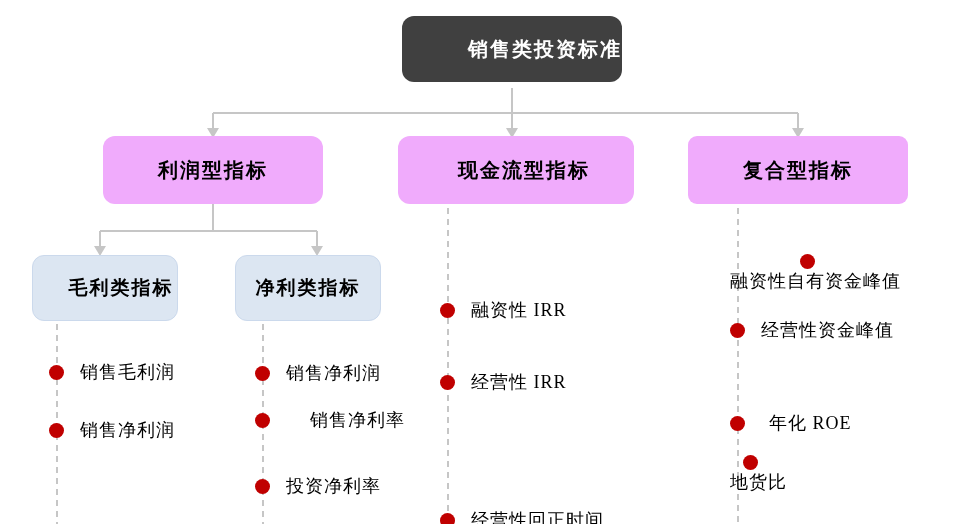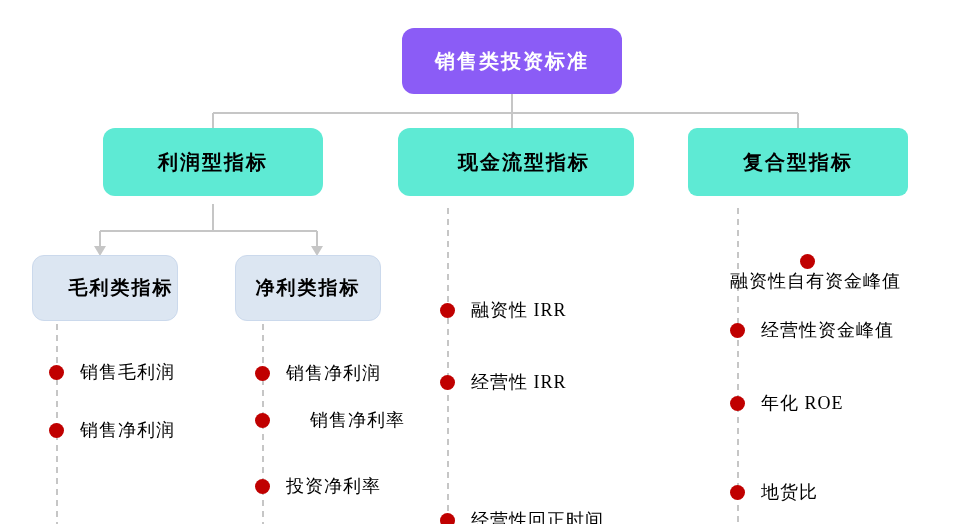--- a/index.html
+++ b/index.html
@@ -5,39 +5,39 @@
   html,body{margin:0;padding:0;background:#fff;}
   .canvas{
     position:relative;width:970px;height:524px;background:#ffffff;overflow:hidden;
     font-family:"Liberation Serif","DejaVu Serif",serif;color:#000;
   }
   .connectors{position:absolute;left:0;top:0;width:970px;height:524px;}
   .node{
     position:absolute;display:flex;align-items:center;justify-content:center;
     font-weight:bold;border-radius:12px;letter-spacing:2px;text-align:center;
   }
-  .root-node{left:402px;top:28px;width:220px;height:66px;background:#8b5cf6;color:#ffffff;font-size:20px;}
-  .gray-node{top:128px;width:220px;height:68px;background:#5eead4;color:#000;font-size:20px;}
+  .root-node{left:402px;top:16px;width:220px;height:66px;background:#404040;color:#ffffff;font-size:20px;justify-content:flex-end;}
+  .gray-node{top:136px;width:220px;height:68px;background:#f0abfc;color:#000;font-size:20px;}
   .gray-node.g1{left:103px;}
   .gray-node.g2{left:398px;padding-left:16px;}
   .gray-node.g3{left:688px;border-radius:9px;}
   .blue-node{top:255px;height:66px;width:146px;background:#DCE6F2;border:1px solid #cbd9ec;color:#000;font-size:19px;box-sizing:border-box;}
   .blue-node.b1{left:32px;padding-left:32px;}
   .blue-node.b2{left:235px;}
   .item{
     position:absolute;display:flex;align-items:center;height:24px;
     font-size:18px;letter-spacing:1px;white-space:nowrap;
   }
   .dot{width:15px;height:15px;border-radius:50%;background:#C00000;flex:0 0 auto;margin-right:16px;}
   
   .c1{left:49px;}  .c2{left:255px;}  .c3{left:440px;margin-top:48px;}  .c4{left:730px;}
   .r1a{top:360px;} .r1b{top:418px;}
   .r2a{top:361px;} .r2b{top:408px;gap:24px;} .r2c{top:474px;}
   .r3a{top:250px;} .r3b{top:322px;} .r3c{top:391px;} .r3d{top:460px;}
-  .r4a{top:254px;flex-direction:column;} .r4b{top:318px;} .r4c{top:391px;} .r4d{top:480px;}
+  .r4a{top:254px;flex-direction:column;} .r4b{top:318px;} .r4c{top:411px;gap:8px;} .r4d{top:455px;flex-direction:column;}
 </style>
 </head>
 <body>
 
 <div class="canvas">
 
   <svg class="connectors" viewBox="0 0 970 524" xmlns="http://www.w3.org/2000/svg">
     <g stroke="#C6C6C6" stroke-width="2" fill="none">
 
       <path d="M512 88 V113"></path>

